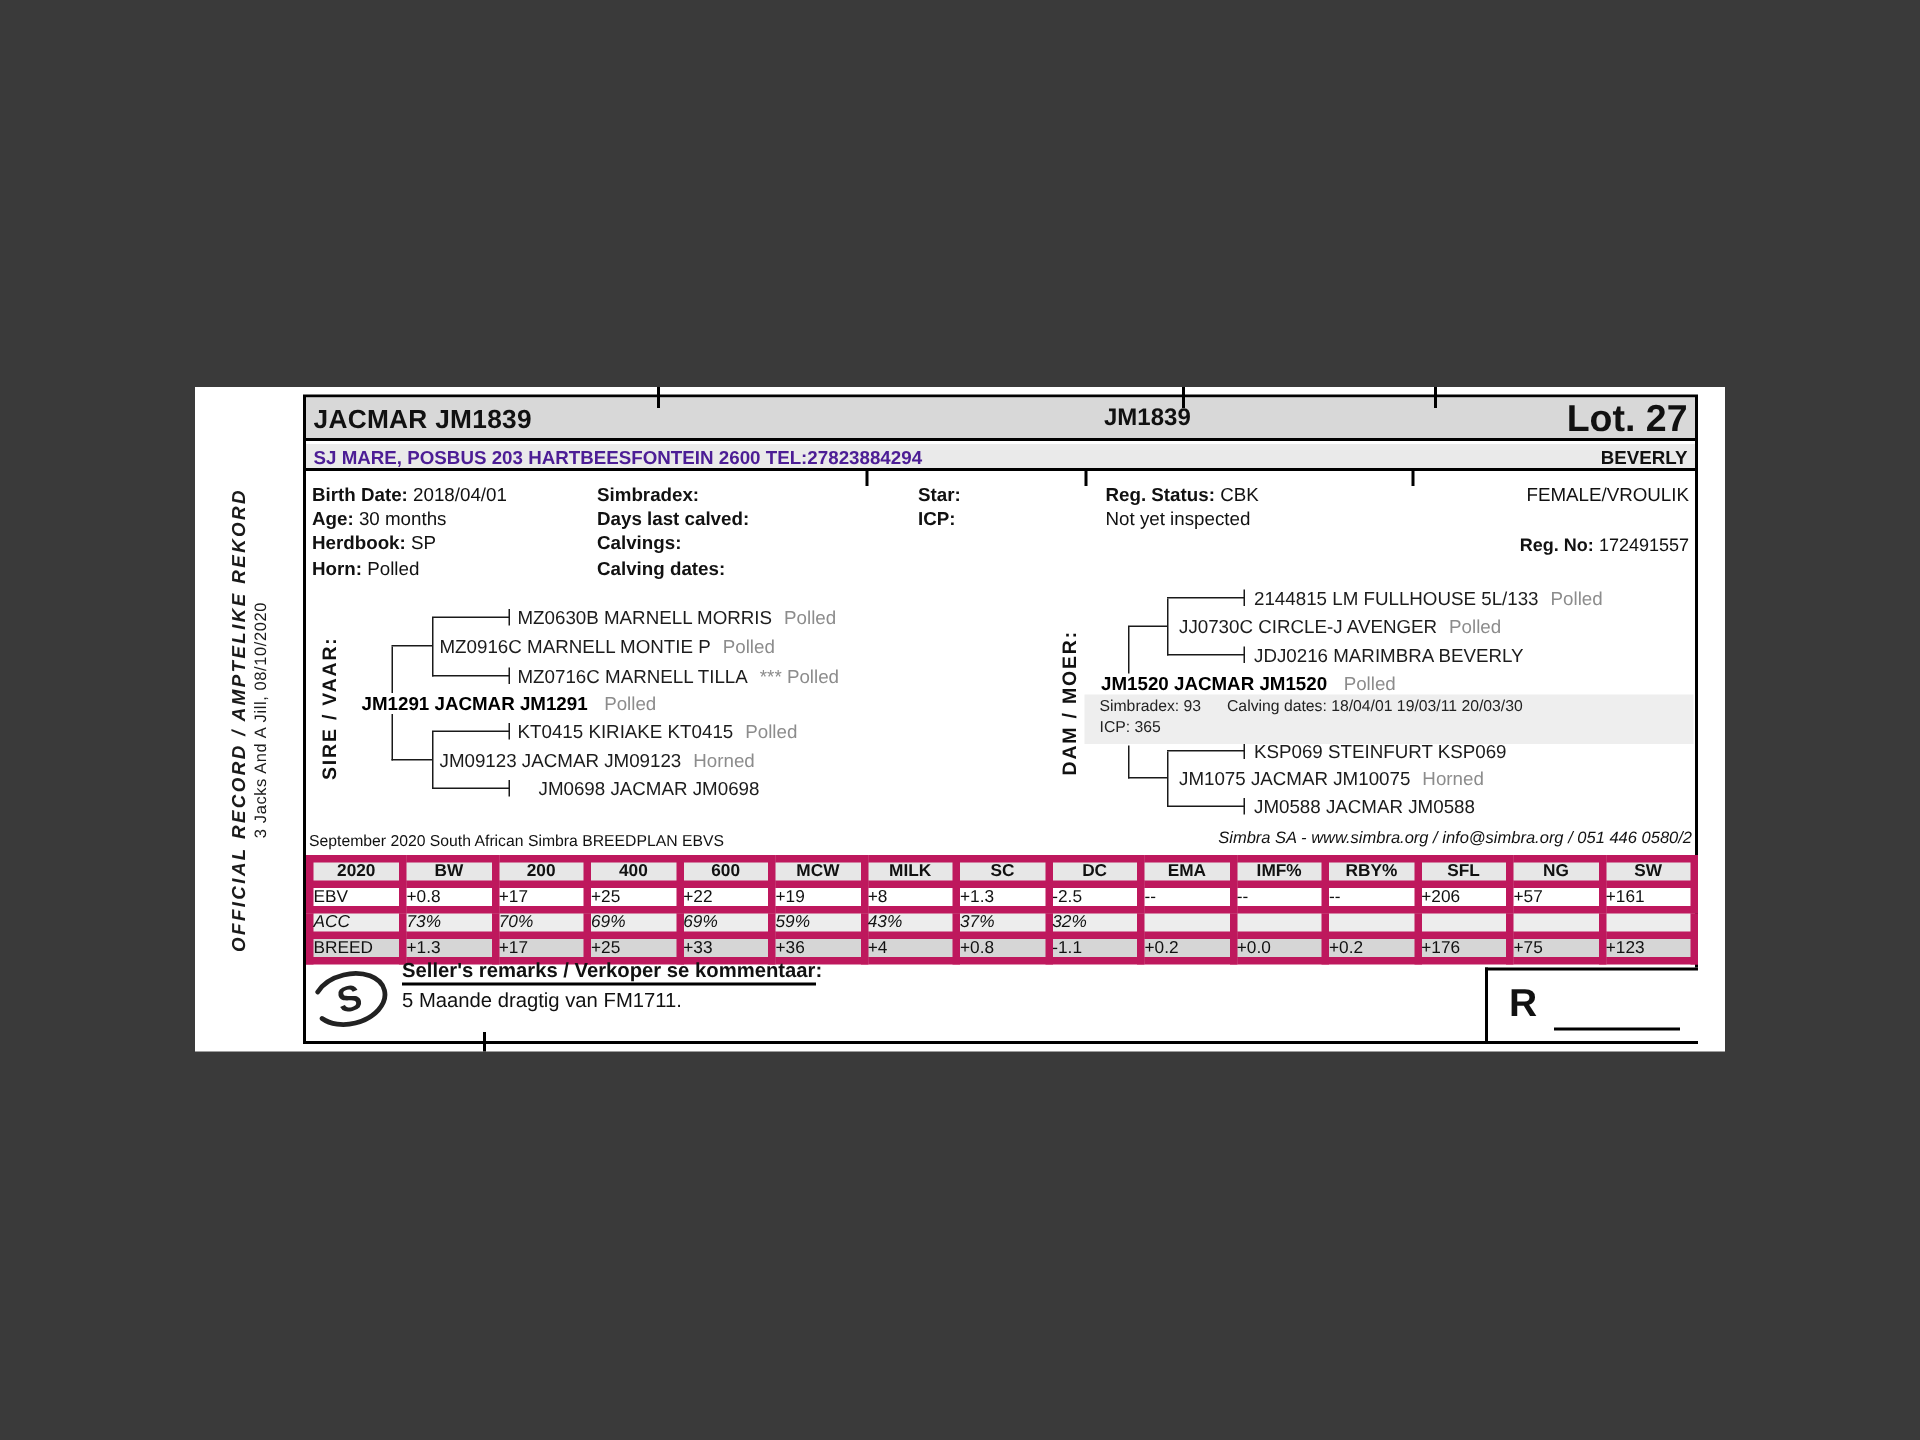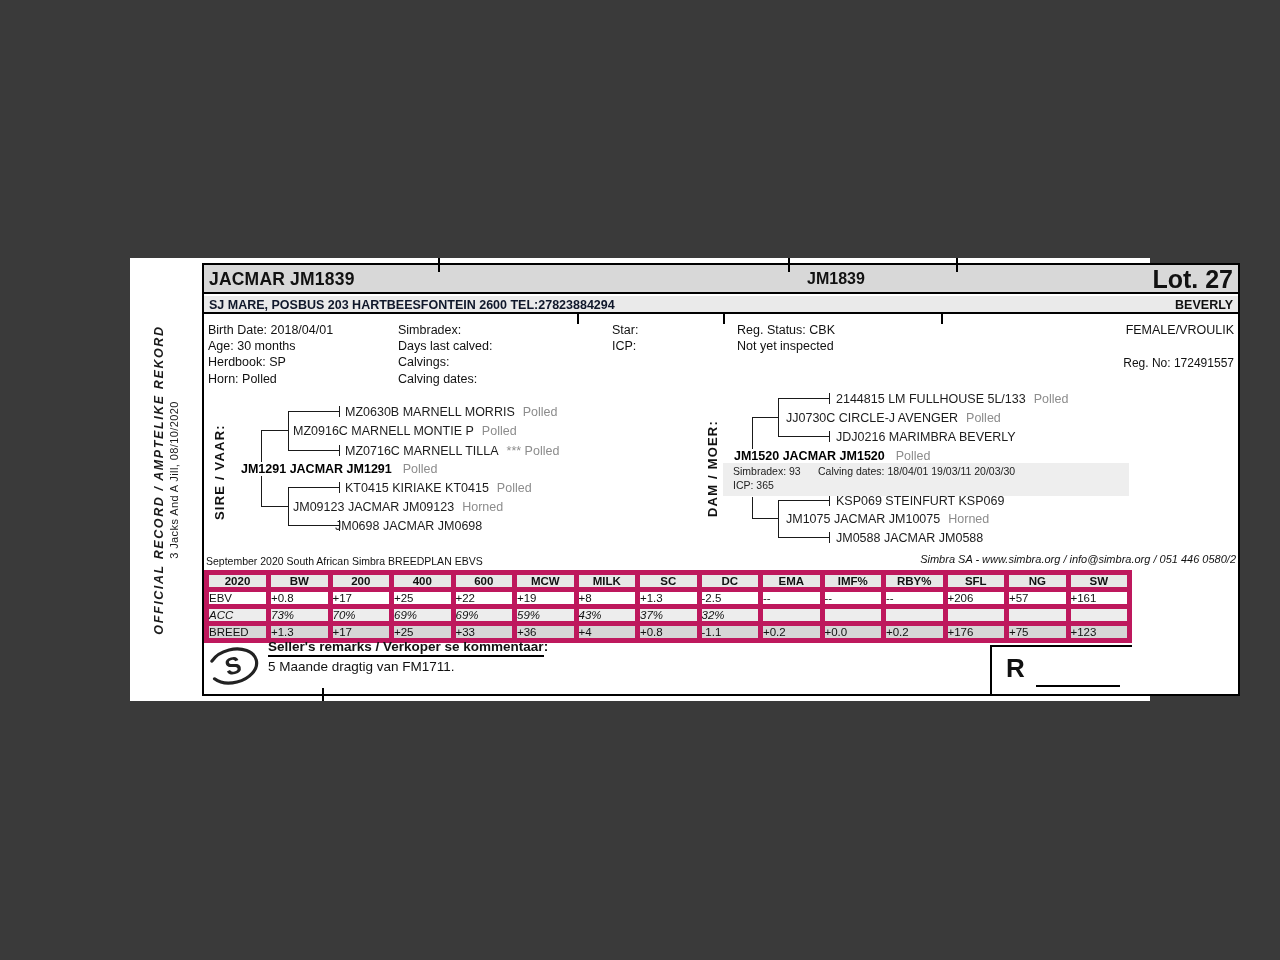--- a/index.html
+++ b/index.html
@@ -7,34 +7,34 @@
   body { font-family:"Liberation Sans", sans-serif; background:#3a3a3a; position:relative; overflow:hidden; }
   .stage { position:absolute; inset:0; background:#3a3a3a; }
   .doc { position:absolute; left:130px; top:258px; width:1020px; height:443px; background:#ffffff; }
 
   
   .side-wrap { position:absolute; left:22px; top:52px; width:44px; height:340px; }
   .side-inner { width:340px; height:44px; transform:rotate(-90deg) translate(-340px,0); transform-origin:0 0; text-align:center; }
   .side1 { font-size:12.5px; font-weight:bold; font-style:italic; letter-spacing:1.6px; color:#1a1a1a; white-space:nowrap; }
   .side2 { font-size:11px; letter-spacing:0.4px; color:#1a1a1a; white-space:nowrap; margin-top:2px; }
 
-  .content { position:absolute; left:72px; top:5px; width:1038px; height:433px; border:2px solid #000; background:#fff; }
+  .content { position:absolute; left:72px; top:5px; width:930px; height:433px; border:2px solid #000; background:#fff; }
 
   .hdr { position:relative; height:29px; background:#d8d8d8; border-bottom:2px solid #000; }
   .hdr-title { position:absolute; left:5px; top:4px; font-size:17.5px; font-weight:bold; color:#111; letter-spacing:0.2px; }
-  .hdr-id { position:absolute; left:532px; width:200px; top:5px; text-align:center; font-size:16px; font-weight:bold; color:#111; }
+  .hdr-id { position:absolute; left:532px; width:200px; top:5px; font-size:16px; font-weight:bold; color:#111; }
   .hdr-lot { position:absolute; right:5px; top:0px; font-size:25px; font-weight:bold; color:#111;text-align:right; }
 
   .gap { height:2px; background:#fff; }
   .subhdr { position:relative; height:18px; background:#eaeaea; border-bottom:2px solid #000; }
-  .subhdr-owner { position:absolute; left:5px; top:2px; font-size:12.5px; font-weight:bold; color:#0f172a; }
+  .subhdr-owner { position:absolute; left:5px; top:2px; font-size:12.5px; font-weight:bold; color:#4c1d95; }
   .subhdr-breed { position:absolute; right:5px; top:2px; font-size:12.5px; font-weight:bold; color:#111; }
 
   .abs { position:absolute; white-space:nowrap; }
-  .lab { font-weight:normal; color:#111; }
+  .lab { font-weight:bold; color:#111; }
   .val { color:#111; }
   .info-line { font-size:12.5px; line-height:16px; color:#111; }
 
   
   .vlabel { position:absolute; writing-mode:vertical-rl; transform:rotate(180deg); font-weight:bold; font-size:13px; letter-spacing:1.2px; color:#111; }
   .ped-row { position:absolute; font-size:12.5px; line-height:16px; white-space:nowrap; }
   .pname { color:#1c1c1c; }
   .ptag { color:#8c8c8c; margin-left:8px; }
   .ped-subject .pname { font-weight:bold; color:#000; background:#fff; padding:0 3px 0 1px; }
   .hline { position:absolute; height:0; border-top:1.5px solid #1a1a1a; }
@@ -134,21 +134,21 @@
       <div class="vtick" style="left:135px;top:180px"></div>
       <div class="vtick" style="left:135px;top:217px"></div>
       <div class="vtick" style="left:135px;top:255px"></div>
 
       <div class="ped-row" style="left:141px;top:139px"><span class="pname">MZ0630B MARNELL MORRIS</span><span class="ptag">Polled</span></div>
       <div class="ped-row" style="left:89px;top:158px"><span class="pname">MZ0916C MARNELL MONTIE P</span><span class="ptag">Polled</span></div>
       <div class="ped-row" style="left:141px;top:178px"><span class="pname">MZ0716C MARNELL TILLA</span><span class="ptag">*** Polled</span></div>
       <div class="ped-row ped-subject" style="left:36px;top:196px"><span class="pname">JM1291 JACMAR JM1291</span><span class="ptag">Polled</span></div>
       <div class="ped-row" style="left:141px;top:215px"><span class="pname">KT0415 KIRIAKE KT0415</span><span class="ptag">Polled</span></div>
       <div class="ped-row" style="left:89px;top:234px"><span class="pname">JM09123 JACMAR JM09123</span><span class="ptag">Horned</span></div>
-      <div class="ped-row" style="left:131px;top:253px"><span class="pname">JM0698 JACMAR JM0698</span><span class="ptag"></span></div>
+      <div class="ped-row" style="left:155px;top:253px"><span class="pname">JM0698 JACMAR JM0698</span><span class="ptag"></span></div>
 
       <div class="vlabel" style="left:501px;top:152px;height:100px">DAM / MOER:</div>
       <div class="vline" style="left:548px;top:153px;height:32px"></div>
       <div class="vline" style="left:548px;top:232px;height:22px"></div>
       <div class="hline" style="left:548px;top:152px;width:26px"></div>
       <div class="hline" style="left:548px;top:253px;width:26px"></div>
       <div class="vline" style="left:574px;top:134px;height:38px"></div>
       <div class="vline" style="left:574px;top:236px;height:37px"></div>
       <div class="hline" style="left:574px;top:133px;width:52px"></div>
       <div class="hline" style="left:574px;top:171px;width:52px"></div>

